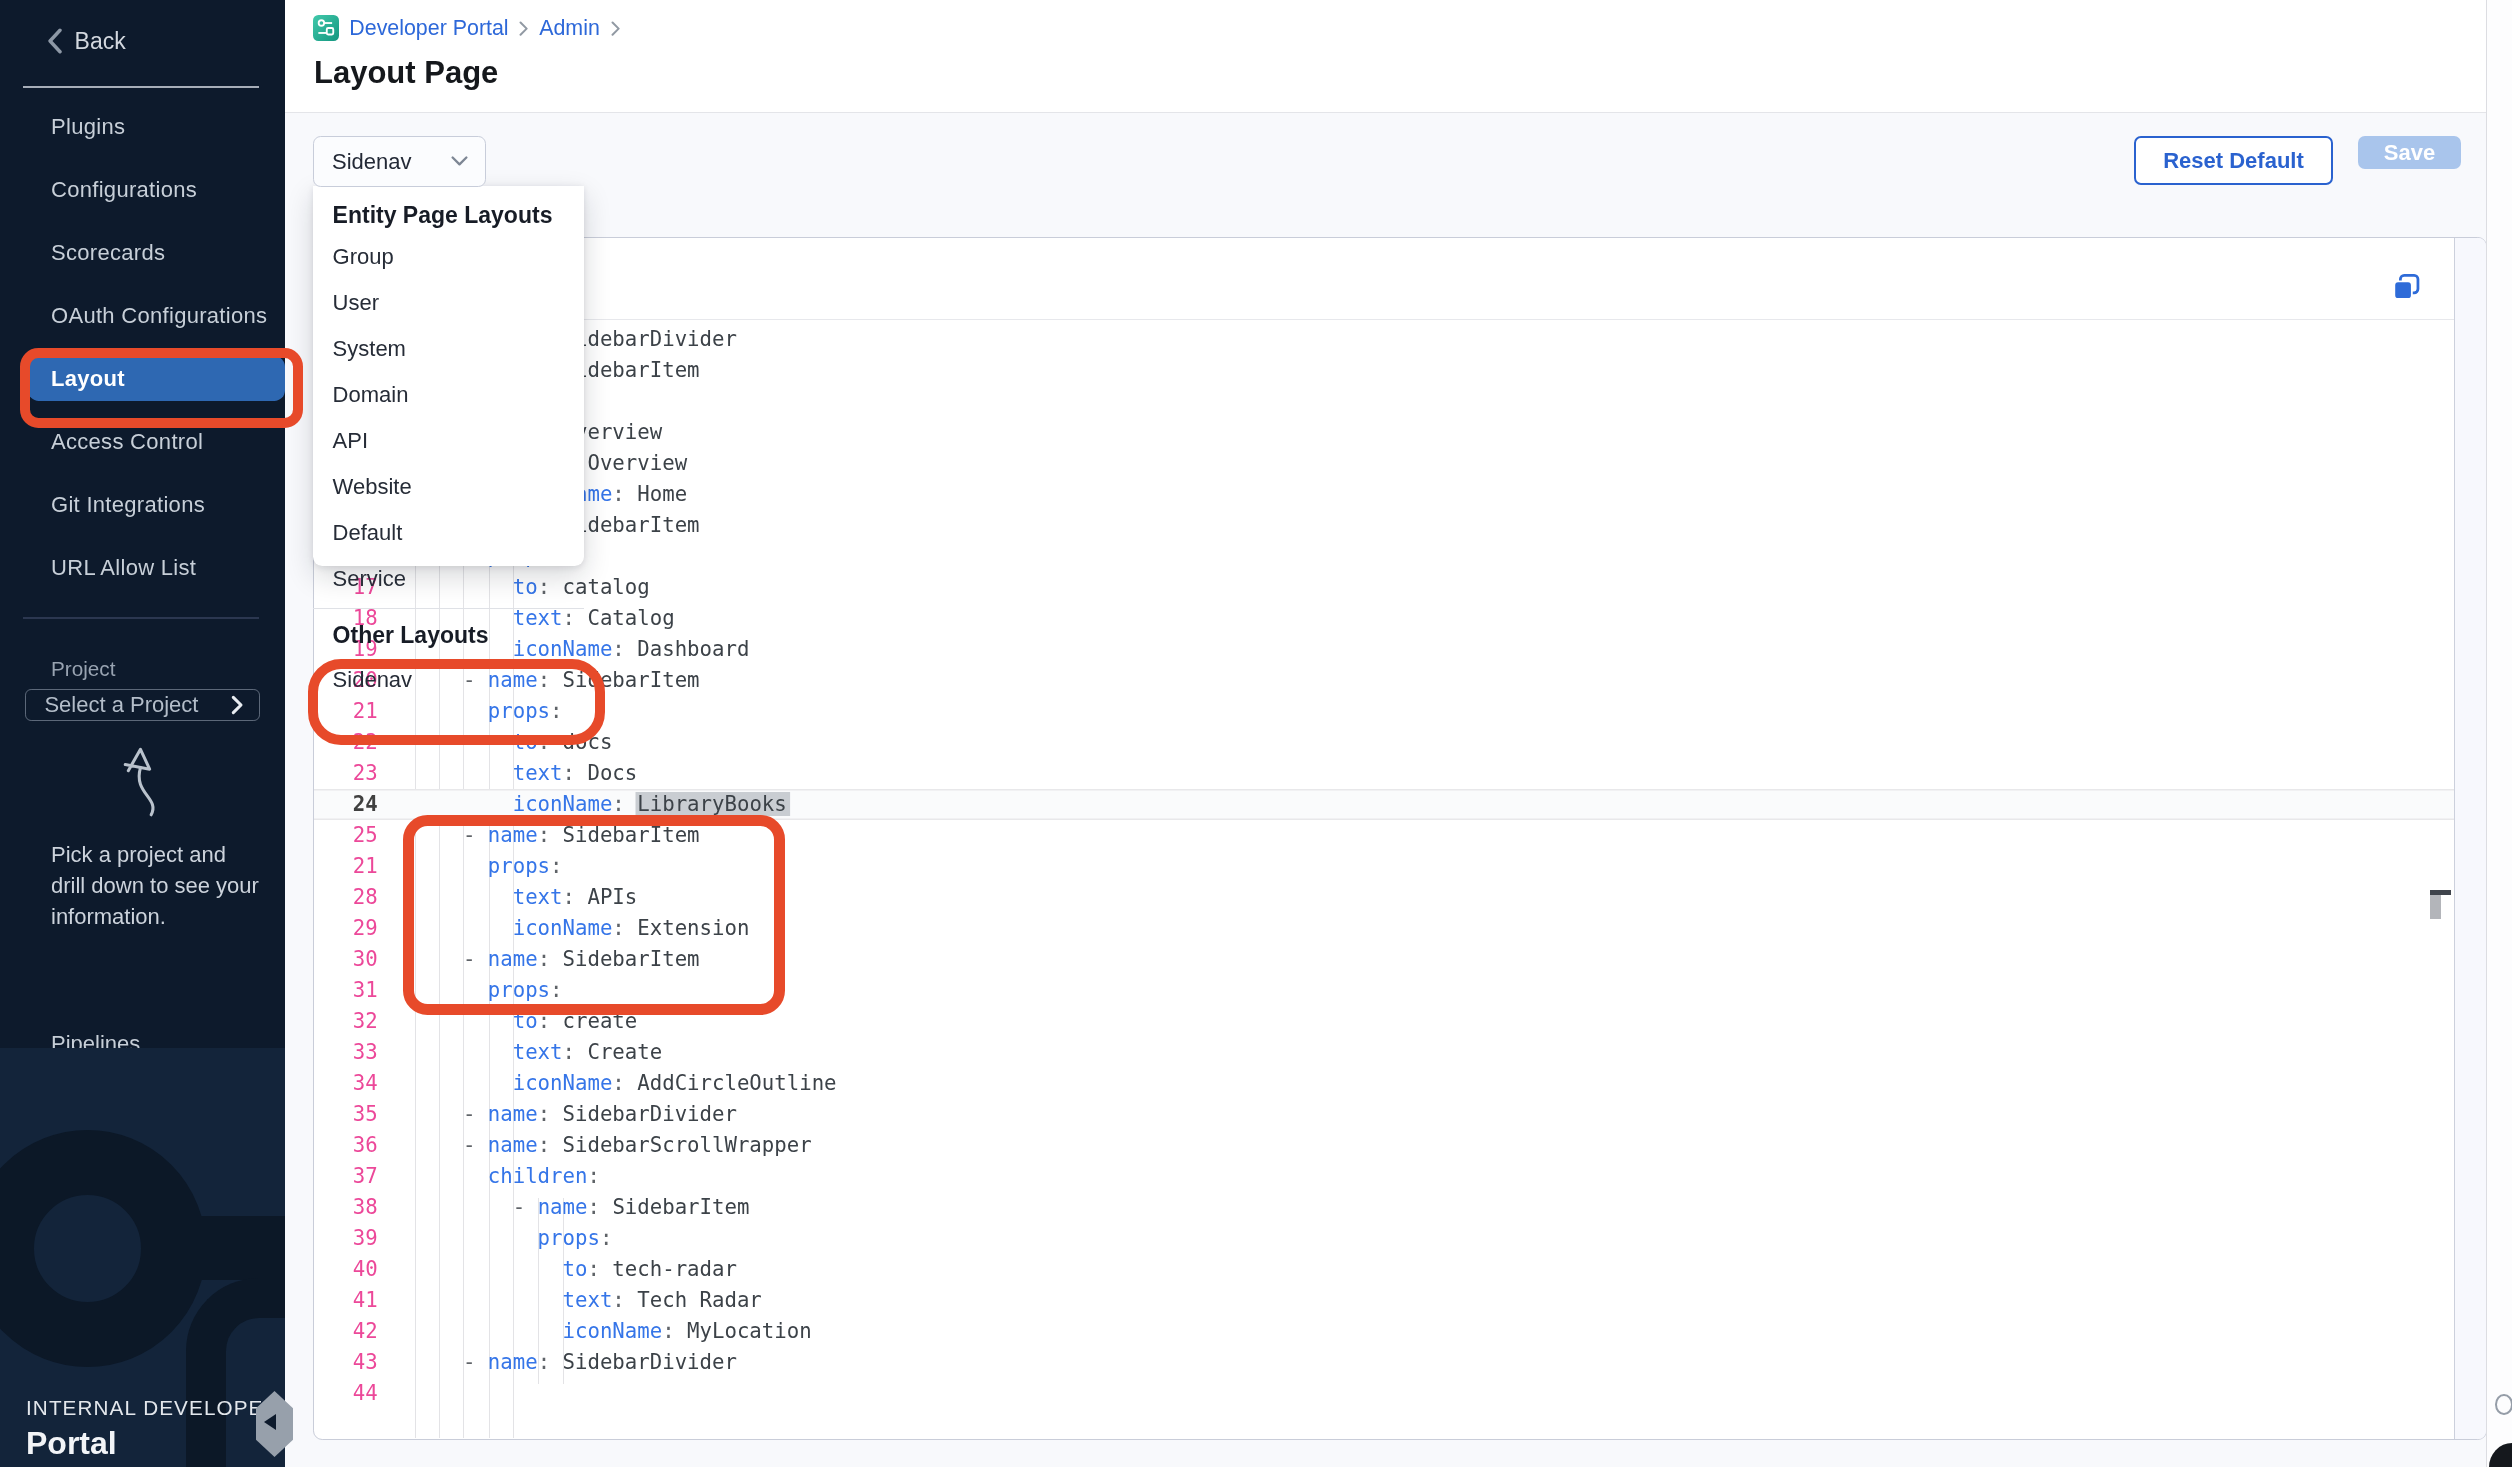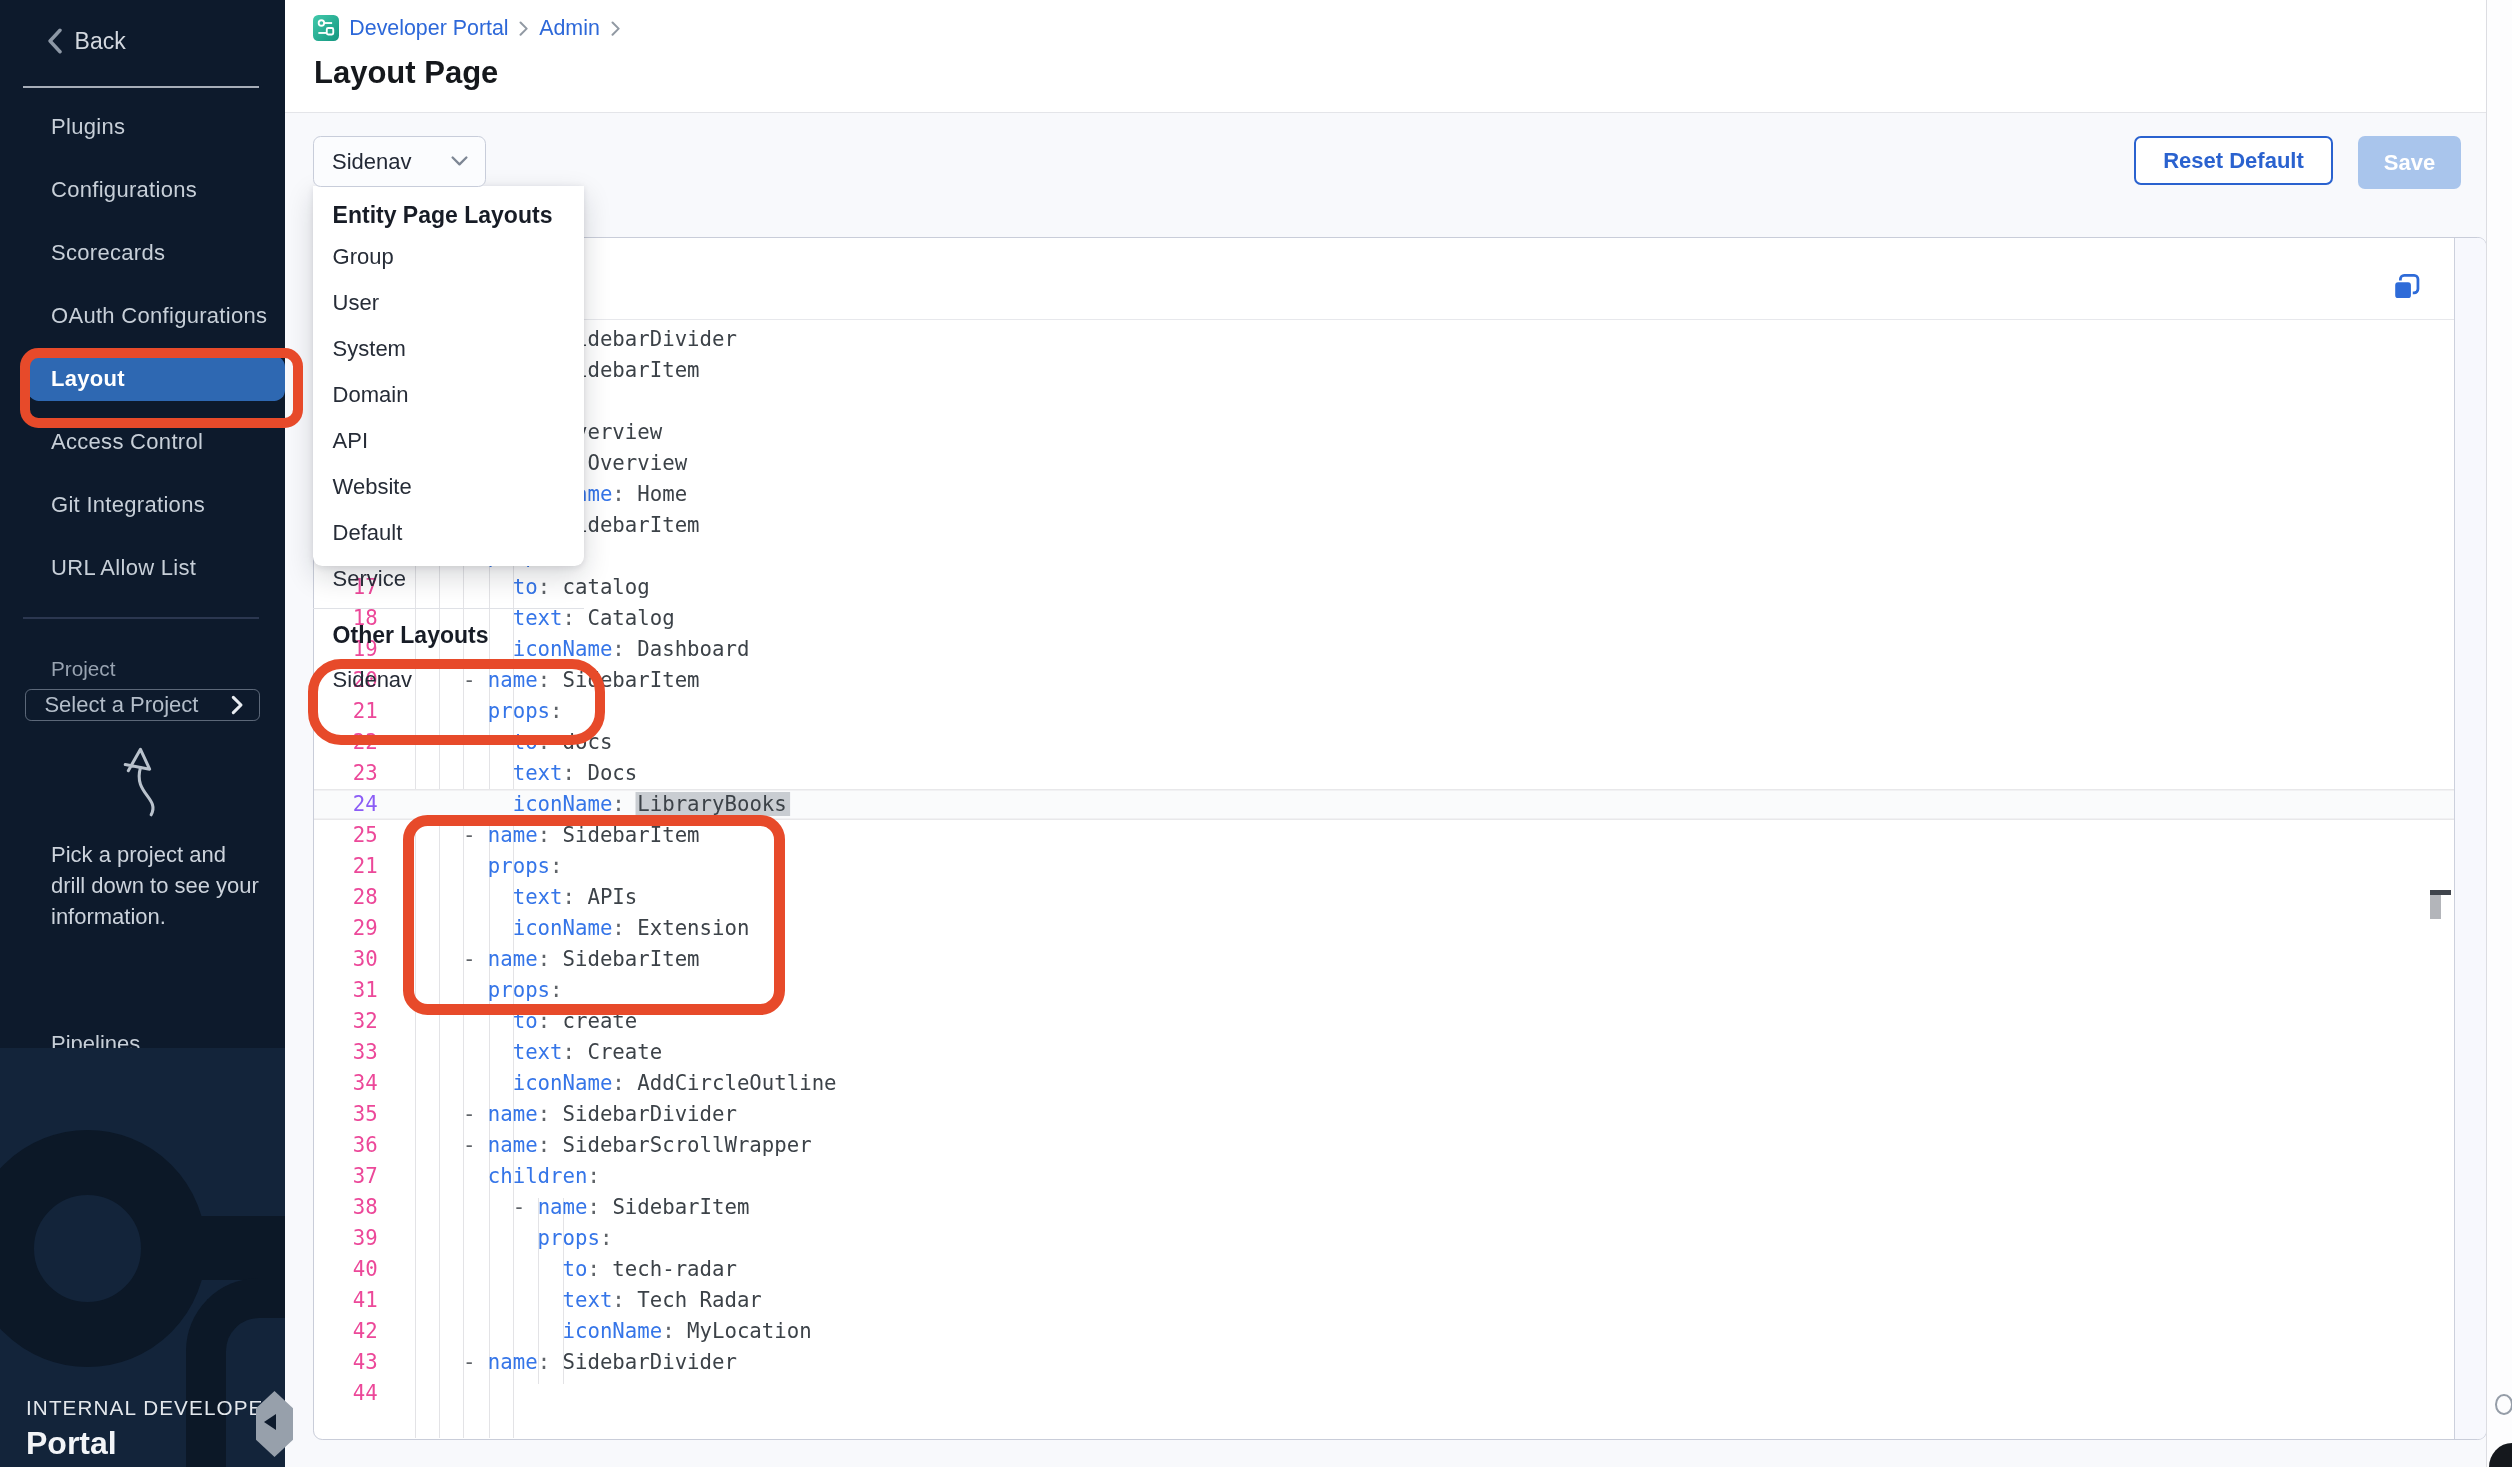--- a/index.html
+++ b/index.html
@@ -56,21 +56,21 @@
   .crumb-sep{display:block;}
   .page-title{position:absolute;left:29px;top:55px;color:#15181c;font-size:31px;font-weight:bold;}
 
   .layout-select{position:absolute;left:27.6px;top:136px;width:173px;height:51px;box-sizing:border-box;
               background:#fbfcfe;border:1.5px solid #c8cdda;border-radius:7.7px;display:flex;
               align-items:center;justify-content:space-between;padding:0 17px 0 18.4px;cursor:pointer;z-index:21;}
   .layout-select-label{color:#232936;font-size:22px;font-weight:500;}
   .reset-btn{position:absolute;left:1849px;top:136px;width:199px;height:49px;box-sizing:border-box;
               background:#fff;border:2.3px solid #2a62cf;border-radius:6.9px;color:#2a62cf;
               font-size:22px;font-weight:bold;display:flex;align-items:center;justify-content:center;cursor:pointer;}
-  .save-btn{position:absolute;left:2073px;top:136px;width:103px;height:53px;background:#a9c5ec;
+  .save-btn{position:absolute;left:2073px;top:136px;width:103px;height:33px;background:#a9c5ec;
               border:none;border-radius:6.9px;color:#fff;font-size:22px;font-weight:bold;
               display:flex;align-items:center;justify-content:center;}
 
   
   .editor{position:absolute;left:27.6px;top:237px;width:2174px;height:1203px;box-sizing:border-box;
           background:#fff;border:1.5px solid #c9cdd9;border-radius:9.2px;z-index:1;}
   .editor-header{position:absolute;left:0;top:0;right:0;height:81px;border-bottom:1.5px solid #e7e8ec;}
   .copy-btn{position:absolute;left:2078px;top:35px;cursor:pointer;}
   .editor-gutter-strip{position:absolute;right:0;top:0;bottom:0;width:31px;background:#f7f8fd;
           border-left:1.5px solid #ccd0dc;border-radius:0 7.7px 7.7px 0;}
@@ -78,21 +78,21 @@
   .scroll-thumb{position:absolute;left:2116px;top:657px;width:11.5px;height:24px;background:#b3b5ba;}
   .code-area{position:absolute;left:0;top:81px;right:32px;bottom:1.5px;overflow:hidden;padding-top:5.4px;}
   .guide{position:absolute;width:0.8px;background:#e3e3e6;top:5.4px;height:1141px;}
   .guide.g1{left:101px}.guide.g2{left:125px}.guide.g3{left:149px}.guide.g4{left:175px}.guide.g5{left:199px}
   .guide.deep{top:879px;height:186px;}
   .guide.g6{left:224px}.guide.g7{left:249px}
   .code-line{position:relative;height:31px;}
   .code-line.active{background:#fafbfc;box-shadow:inset 0 1.5px 0 #e8e8ea, inset 0 -1.5px 0 #e8e8ea;}
   .lnum{position:absolute;left:0;top:0;width:64px;text-align:right;
         font-family:"DejaVu Sans Mono",monospace;font-size:20.7px;line-height:31px;color:#ec4899;}
-  .code-line.active .lnum{color:#8b5cf6;font-weight:normal;}
+  .code-line.active .lnum{color:#404040;font-weight:bold;}
   .code-text{margin:0 0 0 87px;font-family:"DejaVu Sans Mono",monospace;font-size:20.7px;
         line-height:31px;white-space:pre;color:#3c4248;}
   .tok-key{color:#3575e8;}
   .tok-dim{color:#5f6368;}
   .tok-sel{background:#c9cdd2;box-shadow:3.1px 0 0 #c9cdd2,-1.5px 0 0 #c9cdd2;}
 
   
   .dropdown{position:absolute;left:27.6px;top:186px;width:271px;height:380px;background:#fff;z-index:20;
         border-radius:0 0 9.2px 9.2px;box-shadow:0 10.7px 27.6px rgba(20,24,40,.16),0 1.5px 6.1px rgba(20,24,40,.10);
         padding-top:10.7px;box-sizing:border-box;}

